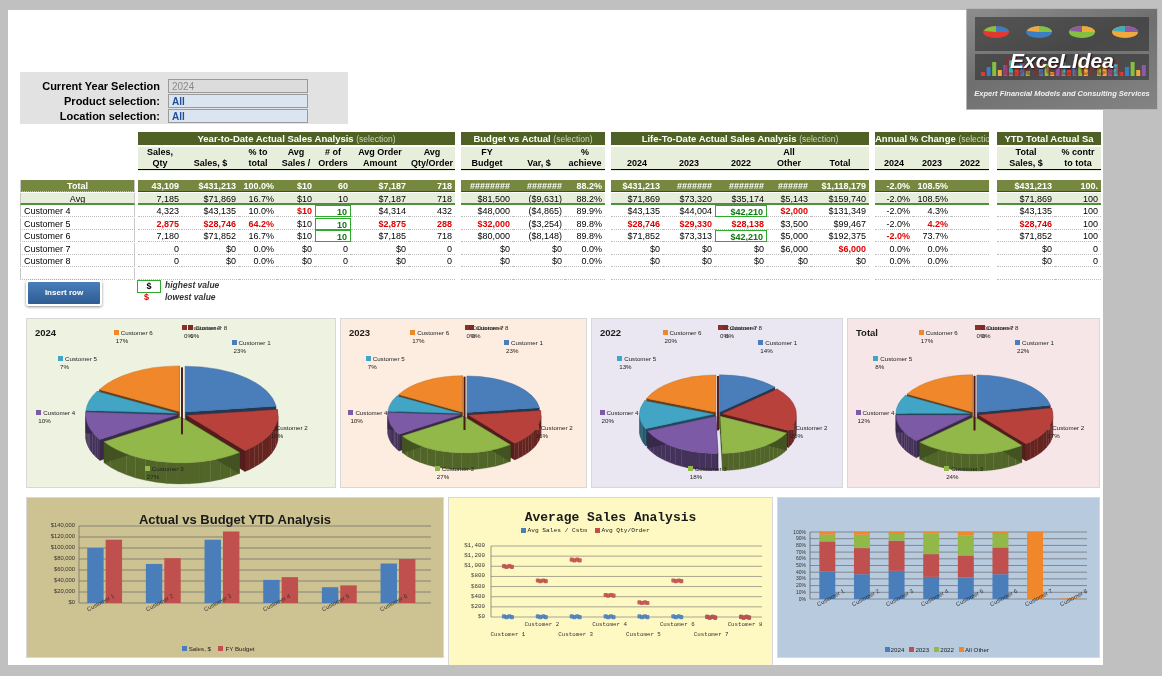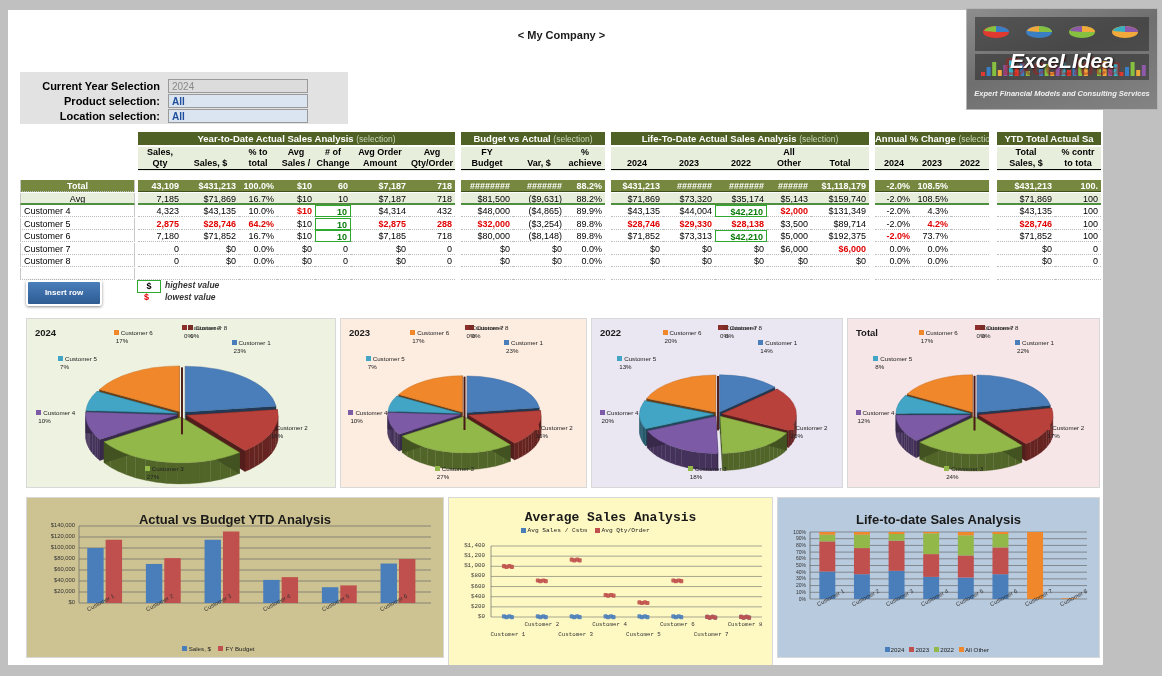--- a/index.html
+++ b/index.html
@@ -121,21 +121,20 @@
   .logo-sub{
     position:absolute;width:100%;top:80px;text-align:center;
     font-size:7.5px;font-style:italic;font-weight:bold;color:#f0f0f0;
   }
 </style>
 </head>
 <body>
 
 <div class="sheet">
 
-  <div class="company-bar">&lt; My Company &gt;</div>
 
   <div class="sel-block">
     <div class="sel-row" style="top:7px">
       <div class="sel-label">Current Year Selection</div>
       <div class="sel-input">2024</div>
     </div>
     <div class="sel-row" style="top:22px">
       <div class="sel-label">Product selection:</div>
       <div class="sel-input blue">All</div>
     </div>
@@ -162,21 +161,21 @@
       <div class="colhead" style="left: 219px; top: 15px; width: 38px; height: 24px;">
         <span>% to</span>
         <span class="u">total</span>
       </div>
       <div class="colhead" style="left: 257px; top: 15px; width: 38px; height: 24px;">
         <span>Avg</span>
         <span class="u">Sales /</span>
       </div>
       <div class="colhead" style="left: 295px; top: 15px; width: 36px; height: 24px;">
         <span># of</span>
-        <span class="u">Change</span>
+        <span class="u">Orders</span>
       </div>
       <div class="colhead" style="left: 331px; top: 15px; width: 58px; height: 24px;">
         <span>Avg Order</span>
         <span class="u">Amount</span>
       </div>
       <div class="colhead" style="left: 389px; top: 15px; width: 46px; height: 24px;">
         <span>Avg</span>
         <span class="u">Qty/Order</span>
       </div>
       <div class="colhead" style="left: 441px; top: 15px; width: 52px; height: 24px;">
@@ -302,21 +301,21 @@
       <div class="cell boxed grn" style="left: 295px; top: 85.5px; width: 36px;">10</div>
       <div class="cell red" style="left: 331px; top: 85.5px; width: 58px;">$2,875</div>
       <div class="cell red" style="left: 389px; top: 85.5px; width: 46px;">288</div>
       <div class="cell red" style="left: 441px; top: 85.5px; width: 52px;">$32,000</div>
       <div class="cell" style="left: 493px; top: 85.5px; width: 52px;">($3,254)</div>
       <div class="cell" style="left: 545px; top: 85.5px; width: 40px;">89.8%</div>
       <div class="cell red" style="left: 591px; top: 85.5px; width: 52px;">$28,746</div>
       <div class="cell red" style="left: 643px; top: 85.5px; width: 52px;">$29,330</div>
       <div class="cell red" style="left: 695px; top: 85.5px; width: 52px;">$28,138</div>
       <div class="cell" style="left: 747px; top: 85.5px; width: 44px;">$3,500</div>
-      <div class="cell" style="left: 791px; top: 85.5px; width: 58px;">$89,714</div>
+      <div class="cell" style="left: 791px; top: 85.5px; width: 58px;">$99,467</div>
       <div class="cell" style="left: 855px; top: 85.5px; width: 38px;">-2.0%</div>
       <div class="cell red" style="left: 893px; top: 85.5px; width: 38px;">4.2%</div>
       <div class="cell" style="left: 931px; top: 85.5px; width: 38px;"></div>
       <div class="cell red" style="left: 977px; top: 85.5px; width: 58px;">$28,746</div>
       <div class="cell" style="left: 1035px; top: 85.5px; width: 46px;">100</div>
       <div class="rowlab" style="left: 0px; top: 98px; width: 115px;">Customer 6</div>
       <div class="cell" style="left: 118px; top: 98px; width: 44px;">7,180</div>
       <div class="cell" style="left: 162px; top: 98px; width: 57px;">$71,852</div>
       <div class="cell" style="left: 219px; top: 98px; width: 38px;">16.7%</div>
       <div class="cell" style="left: 257px; top: 98px; width: 38px;">$10</div>
@@ -895,21 +894,20 @@
         <div class="axlab" style="left: 36.9375px; top: 133px; width: 44px; text-align: center;">Customer 1</div>
         <div class="axlab" style="left: 70.8125px; top: 123px; width: 44px; text-align: center;">Customer 2</div>
         <div class="axlab" style="left: 104.688px; top: 133px; width: 44px; text-align: center;">Customer 3</div>
         <div class="axlab" style="left: 138.562px; top: 123px; width: 44px; text-align: center;">Customer 4</div>
         <div class="axlab" style="left: 172.438px; top: 133px; width: 44px; text-align: center;">Customer 5</div>
         <div class="axlab" style="left: 206.312px; top: 123px; width: 44px; text-align: center;">Customer 6</div>
         <div class="axlab" style="left: 240.188px; top: 133px; width: 44px; text-align: center;">Customer 7</div>
         <div class="axlab" style="left: 274.062px; top: 123px; width: 44px; text-align: center;">Customer 8</div>
       </div>
       <div class="panel" style="left: 769px; top: 487px; width: 323px; height: 161px; background: rgb(184, 202, 222);">
-        <div class="ctitle" style="left: 0px; top: 14px;">Life-to-date Sales Analysis</div>
         <svg width="323" height="161" style="position: absolute; left: 0px; top: 0px;">
           <line x1="32" y1="34" x2="309" y2="34" stroke="#5a5a5a" stroke-width="0.6"></line>
           <line x1="32" y1="40.7" x2="309" y2="40.7" stroke="#5a5a5a" stroke-width="0.6"></line>
           <line x1="32" y1="47.4" x2="309" y2="47.4" stroke="#5a5a5a" stroke-width="0.6"></line>
           <line x1="32" y1="54.1" x2="309" y2="54.1" stroke="#5a5a5a" stroke-width="0.6"></line>
           <line x1="32" y1="60.8" x2="309" y2="60.8" stroke="#5a5a5a" stroke-width="0.6"></line>
           <line x1="32" y1="67.5" x2="309" y2="67.5" stroke="#5a5a5a" stroke-width="0.6"></line>
           <line x1="32" y1="74.2" x2="309" y2="74.2" stroke="#5a5a5a" stroke-width="0.6"></line>
           <line x1="32" y1="80.9" x2="309" y2="80.9" stroke="#5a5a5a" stroke-width="0.6"></line>
           <line x1="32" y1="87.6" x2="309" y2="87.6" stroke="#5a5a5a" stroke-width="0.6"></line>

